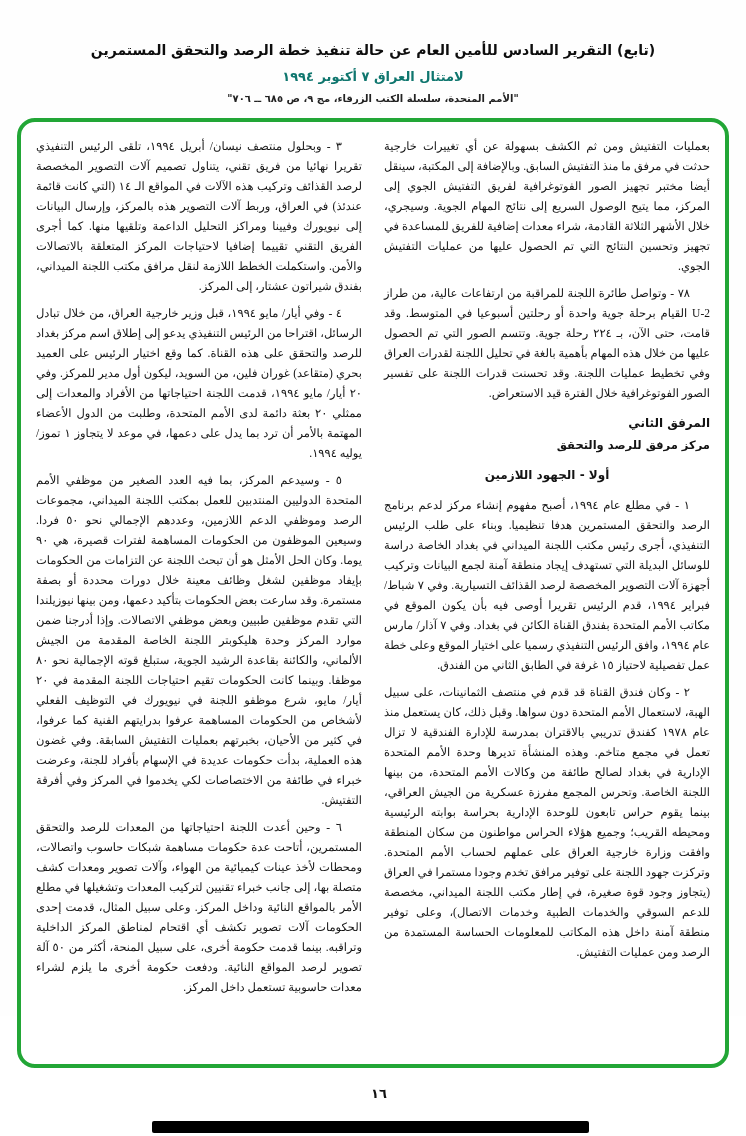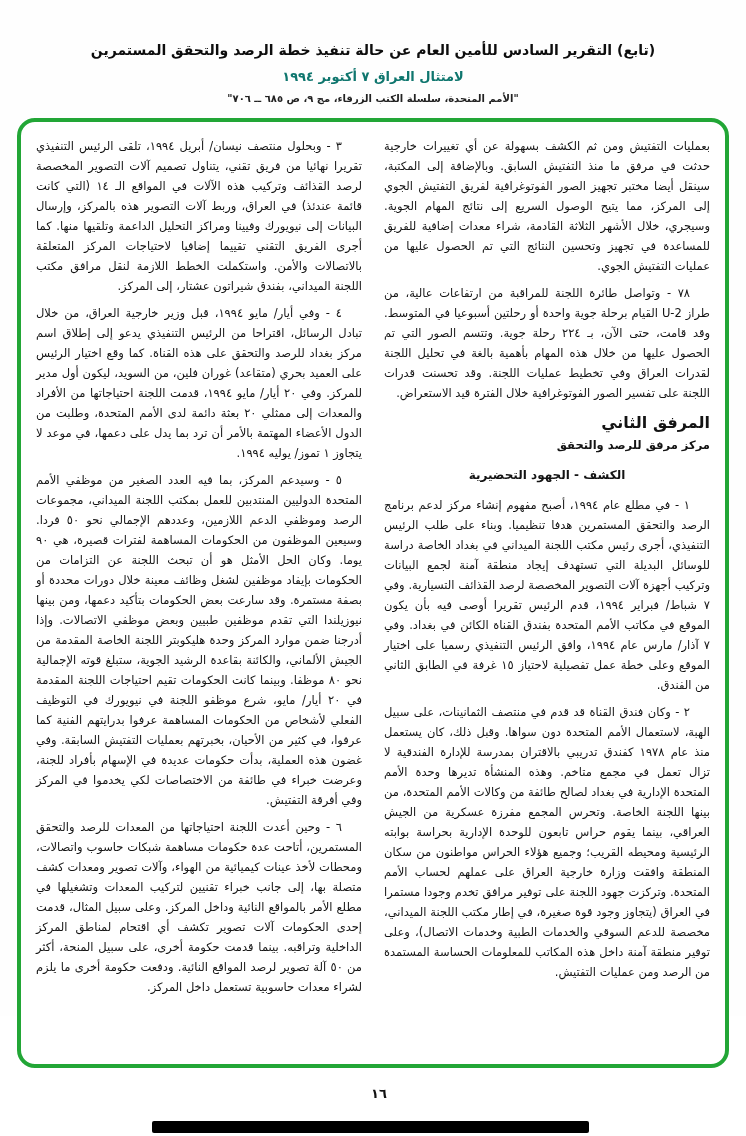--- a/index.html
+++ b/index.html
@@ -70,25 +70,26 @@
     font-size: 11.5px;
     line-height: 20px;
     text-align: justify;
     text-justify: inter-word;
     color: #141414;
   }
 
   .para {
     margin-bottom: 7px;
     text-indent: 20px;
+    font-family: Liberation Serif, serif;
   }
   .para.no-indent { text-indent: 0; }
 
   .annex-title {
-    font-size: 16px;
+    font-size: 12px;
     font-weight: bold;
     text-align: right;
     margin: 10px 0 2px 0;
   }
   .annex-subtitle {
     font-size: 11.5px;
     font-weight: bold;
     text-align: right;
     margin: 0 0 10px 0;
   }
@@ -133,21 +134,21 @@
   </div>
 
   <div class="green-frame" style="border-color: rgb(34, 166, 54);">
     <div class="columns">
 
       <div class="col">
         <p class="para no-indent">بعمليات التفتيش ومن ثم الكشف بسهولة عن أي تغييرات خارجية حدثت في مرفق ما منذ التفتيش السابق. وبالإضافة إلى المكتبة، سينقل أيضا مختبر تجهيز الصور الفوتوغرافية لفريق التفتيش الجوي إلى المركز، مما يتيح الوصول السريع إلى نتائج المهام الجوية. وسيجري، خلال الأشهر الثلاثة القادمة، شراء معدات إضافية للفريق للمساعدة في تجهيز وتحسين النتائج التي تم الحصول عليها من عمليات التفتيش الجوي.</p>
         <p class="para">٧٨ - وتواصل طائرة اللجنة للمراقبة من ارتفاعات عالية، من طراز U-2 القيام برحلة جوية واحدة أو رحلتين أسبوعيا في المتوسط. وقد قامت، حتى الآن، بـ ٢٢٤ رحلة جوية. وتتسم الصور التي تم الحصول عليها من خلال هذه المهام بأهمية بالغة في تحليل اللجنة لقدرات العراق وفي تخطيط عمليات اللجنة. وقد تحسنت قدرات اللجنة على تفسير الصور الفوتوغرافية خلال الفترة قيد الاستعراض.</p>
         <div class="annex-title">المرفق الثاني</div>
         <div class="annex-subtitle">مركز مرفق للرصد والتحقق</div>
-        <div class="section-title">الكشف - الجهود التحضيرية</div>
+        <div class="section-title">أولا - الجهود اللازمين</div>
         <p class="para">١ - في مطلع عام ١٩٩٤، أصبح مفهوم إنشاء مركز لدعم برنامج الرصد والتحقق المستمرين هدفا تنظيميا. وبناء على طلب الرئيس التنفيذي، أجرى رئيس مكتب اللجنة الميداني في بغداد الخاصة دراسة للوسائل البديلة التي تستهدف إيجاد منطقة آمنة لجمع البيانات وتركيب أجهزة آلات التصوير المخصصة لرصد القذائف التسيارية. وفي ٧ شباط/ فبراير ١٩٩٤، قدم الرئيس تقريرا أوصى فيه بأن يكون الموقع في مكاتب الأمم المتحدة بفندق القناة الكائن في بغداد. وفي ٧ آذار/ مارس عام ١٩٩٤، وافق الرئيس التنفيذي رسميا على اختيار الموقع وعلى خطة عمل تفصيلية لاحتياز ١٥ غرفة في الطابق الثاني من الفندق.</p>
         <p class="para">٢ - وكان فندق القناة قد قدم في منتصف الثمانينات، على سبيل الهبة، لاستعمال الأمم المتحدة دون سواها. وقبل ذلك، كان يستعمل منذ عام ١٩٧٨ كفندق تدريبي بالاقتران بمدرسة للإدارة الفندقية لا تزال تعمل في مجمع متاخم. وهذه المنشأة تديرها وحدة الأمم المتحدة الإدارية في بغداد لصالح طائفة من وكالات الأمم المتحدة، من بينها اللجنة الخاصة. وتحرس المجمع مفرزة عسكرية من الجيش العراقي، بينما يقوم حراس تابعون للوحدة الإدارية بحراسة بوابته الرئيسية ومحيطه القريب؛ وجميع هؤلاء الحراس مواطنون من سكان المنطقة وافقت وزارة خارجية العراق على عملهم لحساب الأمم المتحدة. وتركزت جهود اللجنة على توفير مرافق تخدم وجودا مستمرا في العراق (يتجاوز وجود قوة صغيرة، في إطار مكتب اللجنة الميداني، مخصصة للدعم السوقي والخدمات الطبية وخدمات الاتصال)، وعلى توفير منطقة آمنة داخل هذه المكاتب للمعلومات الحساسة المستمدة من الرصد ومن عمليات التفتيش.</p>
       </div>
 
       <div class="col">
         <p class="para">٣ - وبحلول منتصف نيسان/ أبريل ١٩٩٤، تلقى الرئيس التنفيذي تقريرا نهائيا من فريق تقني، يتناول تصميم آلات التصوير المخصصة لرصد القذائف وتركيب هذه الآلات في المواقع الـ ١٤ (التي كانت قائمة عندئذ) في العراق، وربط آلات التصوير هذه بالمركز، وإرسال البيانات إلى نيويورك وفيينا ومراكز التحليل الداعمة وتلقيها منها. كما أجرى الفريق التقني تقييما إضافيا لاحتياجات المركز المتعلقة بالاتصالات والأمن. واستكملت الخطط اللازمة لنقل مرافق مكتب اللجنة الميداني، بفندق شيراتون عشتار، إلى المركز.</p>
         <p class="para">٤ - وفي أيار/ مايو ١٩٩٤، قبل وزير خارجية العراق، من خلال تبادل الرسائل، اقتراحا من الرئيس التنفيذي يدعو إلى إطلاق اسم مركز بغداد للرصد والتحقق على هذه القناة. كما وقع اختيار الرئيس على العميد بحري (متقاعد) غوران فلين، من السويد، ليكون أول مدير للمركز. وفي ٢٠ أيار/ مايو ١٩٩٤، قدمت اللجنة احتياجاتها من الأفراد والمعدات إلى ممثلي ٢٠ بعثة دائمة لدى الأمم المتحدة، وطلبت من الدول الأعضاء المهتمة بالأمر أن ترد بما يدل على دعمها، في موعد لا يتجاوز ١ تموز/ يوليه ١٩٩٤.</p>
         <p class="para">٥ - وسيدعم المركز، بما فيه العدد الصغير من موظفي الأمم المتحدة الدوليين المنتدبين للعمل بمكتب اللجنة الميداني، مجموعات الرصد وموظفي الدعم اللازمين، وعددهم الإجمالي نحو ٥٠ فردا. وسيعين الموظفون من الحكومات المساهمة لفترات قصيرة، هي ٩٠ يوما. وكان الحل الأمثل هو أن تبحث اللجنة عن التزامات من الحكومات بإيفاد موظفين لشغل وظائف معينة خلال دورات محددة أو بصفة مستمرة. وقد سارعت بعض الحكومات بتأكيد دعمها، ومن بينها نيوزيلندا التي تقدم موظفين طبيين وبعض موظفي الاتصالات. وإذا أدرجنا ضمن موارد المركز وحدة هليكوبتر اللجنة الخاصة المقدمة من الجيش الألماني، والكائنة بقاعدة الرشيد الجوية، ستبلغ قوته الإجمالية نحو ٨٠ موظفا. وبينما كانت الحكومات تقيم احتياجات اللجنة المقدمة في ٢٠ أيار/ مايو، شرع موظفو اللجنة في نيويورك في التوظيف الفعلي لأشخاص من الحكومات المساهمة عرفوا بدرايتهم الفنية كما عرفوا، في كثير من الأحيان، بخبرتهم بعمليات التفتيش السابقة. وفي غضون هذه العملية، بدأت حكومات عديدة في الإسهام بأفراد للجنة، وعرضت خبراء في طائفة من الاختصاصات لكي يخدموا في المركز وفي أفرقة التفتيش.</p>
         <p class="para">٦ - وحين أعدت اللجنة احتياجاتها من المعدات للرصد والتحقق المستمرين، أتاحت عدة حكومات مساهمة شبكات حاسوب واتصالات، ومحطات لأخذ عينات كيميائية من الهواء، وآلات تصوير ومعدات كشف متصلة بها، إلى جانب خبراء تقنيين لتركيب المعدات وتشغيلها في مطلع الأمر بالمواقع النائية وداخل المركز. وعلى سبيل المثال، قدمت إحدى الحكومات آلات تصوير تكشف أي اقتحام لمناطق المركز الداخلية وتراقبه. بينما قدمت حكومة أخرى، على سبيل المنحة، أكثر من ٥٠ آلة تصوير لرصد المواقع النائية. ودفعت حكومة أخرى ما يلزم لشراء معدات حاسوبية تستعمل داخل المركز.</p>
       </div>

